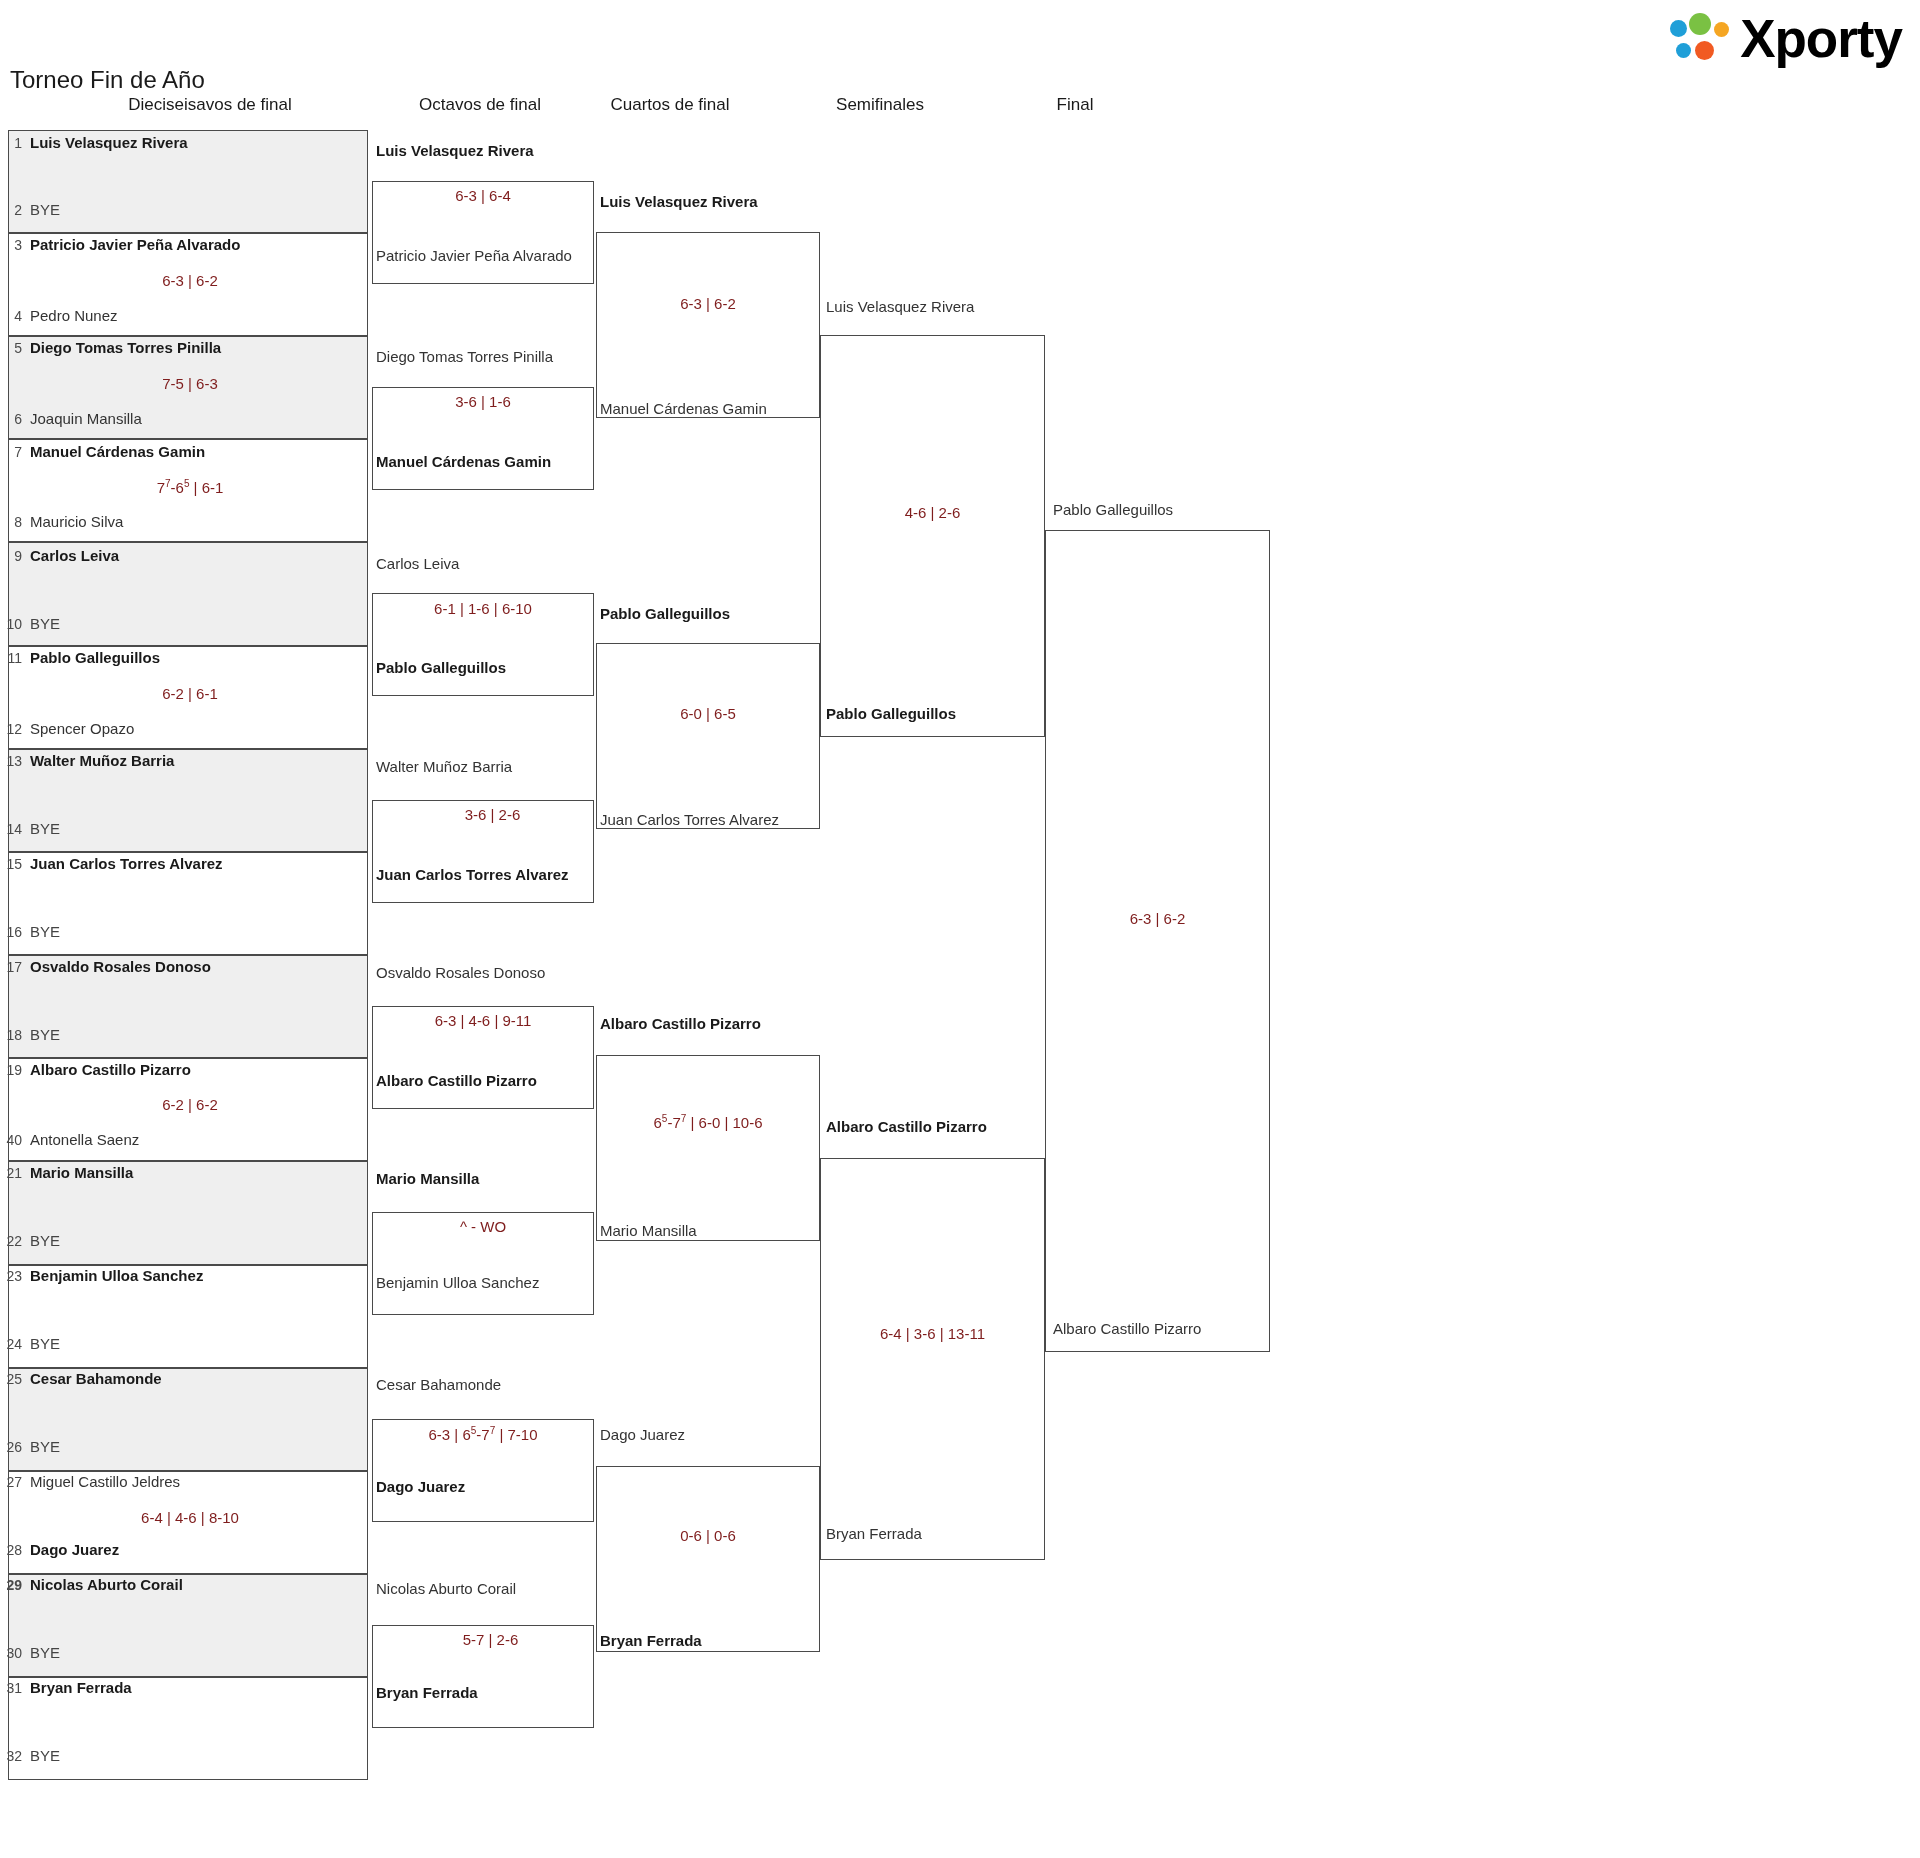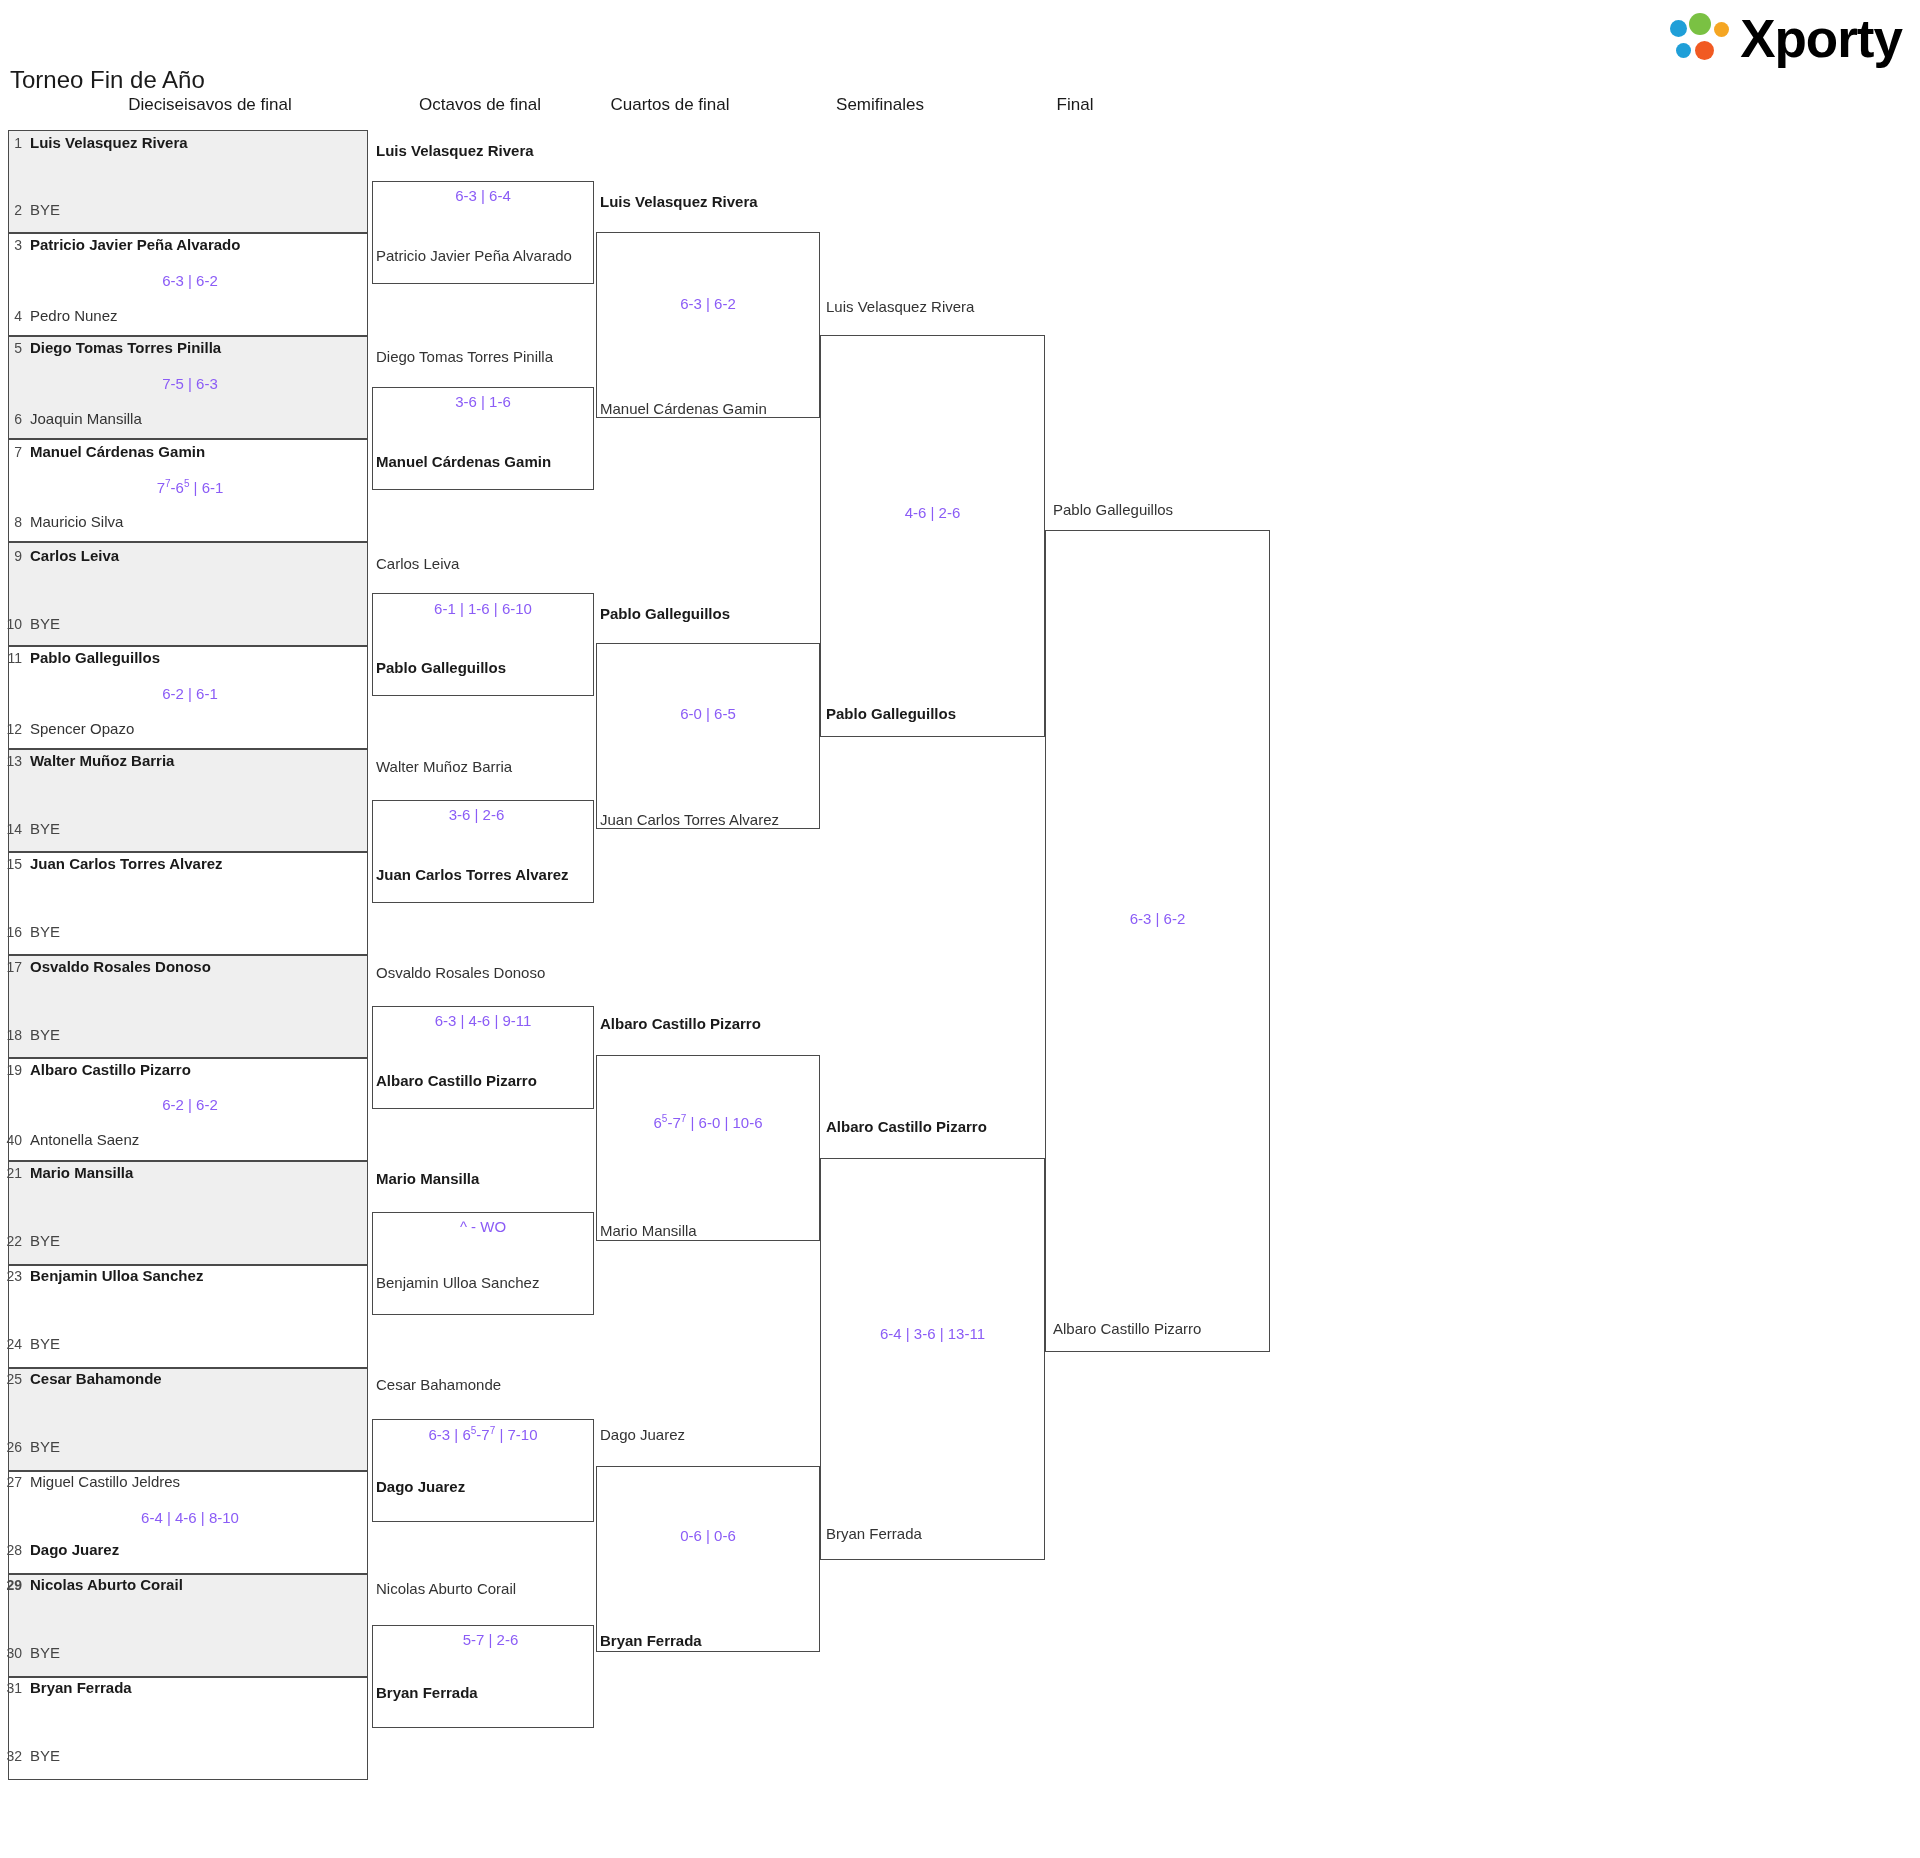--- a/index.html
+++ b/index.html
@@ -83,21 +83,21 @@
     font-size: 15px;
     white-space: nowrap;
     color: #1a1a1a;
   }
   .player.win { font-weight: 700; }
   .player.lose { font-weight: 400; color: #333; }
   .player.bye { font-weight: 400; color: #444; }
   .score {
     position: absolute;
     font-size: 15px;
-    color: #8b5cf6;
+    color: #7f1d1d;
     white-space: nowrap;
     text-align: center;
   }
   .score sup { font-size: 10px; vertical-align: super; }
 </style>
 </head>
 <body>
 
 <div class="page">
 
@@ -236,21 +236,21 @@
   <div class="score" style="left:372px; top:393px; width:222px;">3-6 | 1-6</div>
   <div class="player win" style="left:376px; top:453px;">Manuel Cárdenas Gamin</div>
 
   <div class="box plain" style="left:372px; top:593px;  width:222px; height:103px;"></div>
   <div class="player lose" style="left:376px; top:555px;">Carlos Leiva</div>
   <div class="score" style="left:372px; top:600px; width:222px;">6-1 | 1-6 | 6-10</div>
   <div class="player win" style="left:376px; top:659px;">Pablo Galleguillos</div>
 
   <div class="box plain" style="left:372px; top:800px;  width:222px; height:103px;"></div>
   <div class="player lose" style="left:376px; top:758px;">Walter Muñoz Barria</div>
-  <div class="score" style="left:372px; top:806px; width:182px;padding-left:27px;">3-6 | 2-6</div>
+  <div class="score" style="left:388px; top:806px; width:182px;padding-left:27px;">3-6 | 2-6</div>
   <div class="player win" style="left:376px; top:866px;">Juan Carlos Torres Alvarez</div>
 
   <div class="box plain" style="left:372px; top:1006px; width:222px; height:103px;"></div>
   <div class="player lose" style="left:376px; top:964px;">Osvaldo Rosales Donoso</div>
   <div class="score" style="left:372px; top:1012px; width:222px;">6-3 | 4-6 | 9-11</div>
   <div class="player win" style="left:376px; top:1072px;">Albaro Castillo Pizarro</div>
 
   <div class="box plain" style="left:372px; top:1212px; width:222px; height:103px;"></div>
   <div class="player win" style="left:376px; top:1170px;">Mario Mansilla</div>
   <div class="score" style="left:372px; top:1218px; width:222px;">^ - WO</div>

